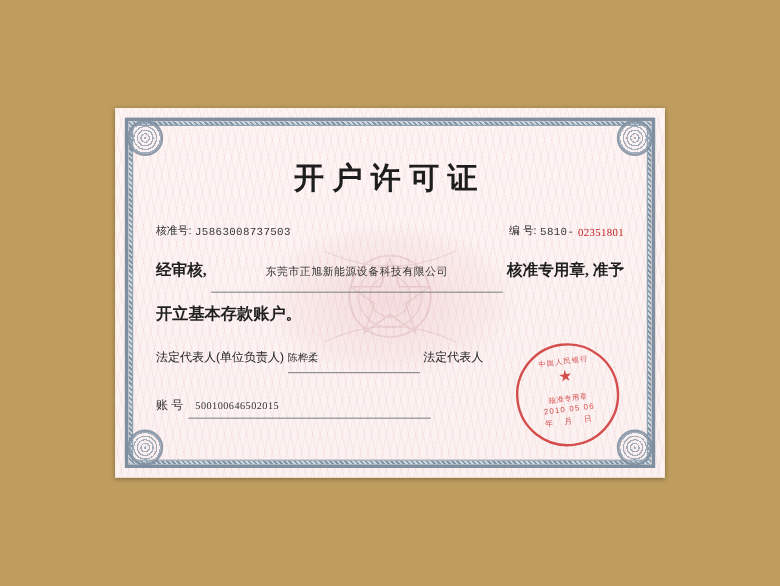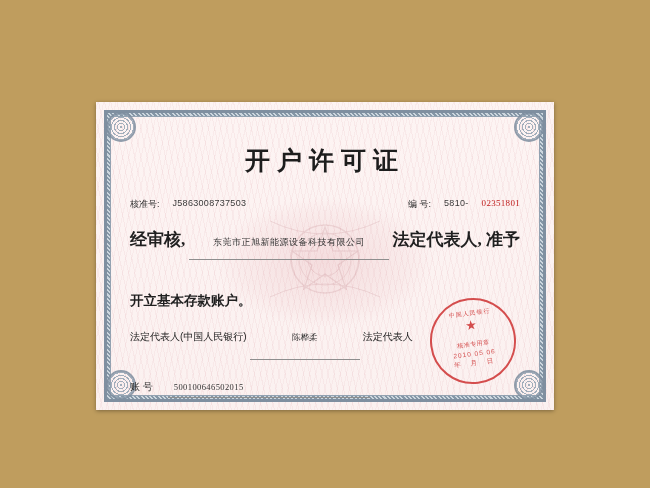--- a/index.html
+++ b/index.html
@@ -11,21 +11,21 @@
     height: 488px;
     background: #bf9d5e;
     font-family: "Liberation Sans", sans-serif;
     overflow: hidden;
   }
 
   
   #certificate {
     position: absolute;
     left: 96px;
-    top: 102px;
+    top: 90px;
     width: 458px;
     height: 308px;
     background: #fef9c3;
     box-shadow: 0 1px 4px rgba(0,0,0,0.35);
   }
 
   
   #certificate::before {
     content: "";
     position: absolute;
@@ -130,50 +130,50 @@
     font-size: 9px;
   }
 
   .serial-row {
     margin-top: 21px;
     justify-content: space-between;
     font-size: 9px;
   }
   .serial-left, .serial-right {
     display: flex;
-    align-items: flex-start;
-    gap: 13px;
+    align-items: flex-end;
+    gap: 3px;
   }
   .lbl {
     font-size: 9px;
     color: #2c2c2c;
     white-space: nowrap;
   }
   .serial-val {
-    font-family: Liberation Sans, sans-serif;
+    font-family: Liberation Mono, monospace;
     font-size: 9px;
     letter-spacing: 0.3px;
     color: #3a3a3a;
   }
   .serial-red {
     color: #c02020;
     font-family: "Liberation Serif", serif;
     font-size: 9px;
     letter-spacing: 0.3px;
   }
 
   .body-line {
     margin-top: 17px;
     display: flex;
     align-items: baseline;
     font-size: 13px;
     font-family: "Liberation Serif", serif;
   }
   .body-line .big {
-    font-size: 17px;
+    font-size: 13px;
     font-weight: bold;
     white-space: nowrap;
     color: #1f1f1f;
   }
   .fill {
     flex: 1 1 auto;
     border-bottom: 0.8px solid #8e8e8e;
     margin: 0 4px;
     text-align: center;
     font-size: 8.5px;
@@ -182,55 +182,53 @@
     padding-bottom: 11px;
     line-height: 1.1;
   }
   .fill.handwriting {
     font-family: "Liberation Serif", serif;
     font-size: 9px;
     letter-spacing: 0.5px;
   }
 
   .line2 {
-    margin-top: 32px;
+    margin-top: 9px;
     font-size: 13.5px;
     font-weight: bold;
     font-family: "Liberation Serif", serif;
     color: #1f1f1f;
   }
 
   .rep-row {
     margin-top: 20px;
     display: flex;
     align-items: baseline;
     font-size: 10px;
   }
   .rep-row .lbl2 {
     font-size: 10px;
     white-space: nowrap;
     color: #222;
   }
   .rep-fill {
     border-bottom: 0.8px solid #8e8e8e;
-    text-align: center;
     font-size: 8.5px;
     color: #333;
-    padding-bottom: 15px;
+    padding-bottom: 5px;
     margin: 0 3px;
   }
   .rep-fill.rep { width: 110px; }
   .rep-fill.bank { flex: 1 1 auto; }
 
   .acct-row {
     margin-top: 20px;
     display: flex;
     align-items: baseline;
     font-size: 10px;
-    gap: 11px;
   }
   .acct-fill {
     width: 196px;
     border-bottom: 0.8px solid #8e8e8e;
     text-align: left;
     font-size: 8.5px;
     padding-left: 6px;
     padding-bottom: 5px;
     margin-left: 4px;
     color: #333;
@@ -335,27 +333,27 @@
       <div class="serial-right">
         <span class="lbl">编 号:</span>
         <span class="serial-val">5810-</span>
         <span class="serial-red">02351801</span>
       </div>
     </div>
 
     <div class="body-line">
       <span class="big">经审核,</span>
       <span class="fill handwriting">东莞市正旭新能源设备科技有限公司</span>
-      <span class="big">法定代表人, 准予</span>
+      <span class="big">核准专用章, 准予</span>
     </div>
 
     <div class="line2">开立基本存款账户。</div>
 
     <div class="rep-row">
-      <span class="lbl2">法定代表人(中国人民银行)</span>
+      <span class="lbl2">法定代表人(单位负责人)</span>
       <span class="rep-fill rep">陈桦柔</span>
       <span class="lbl2">法定代表人</span>
     </div>
 
     <div class="acct-row">
       <span class="lbl2">账 号</span>
       <span class="acct-fill">500100646502015</span>
     </div>
 
   </div>

